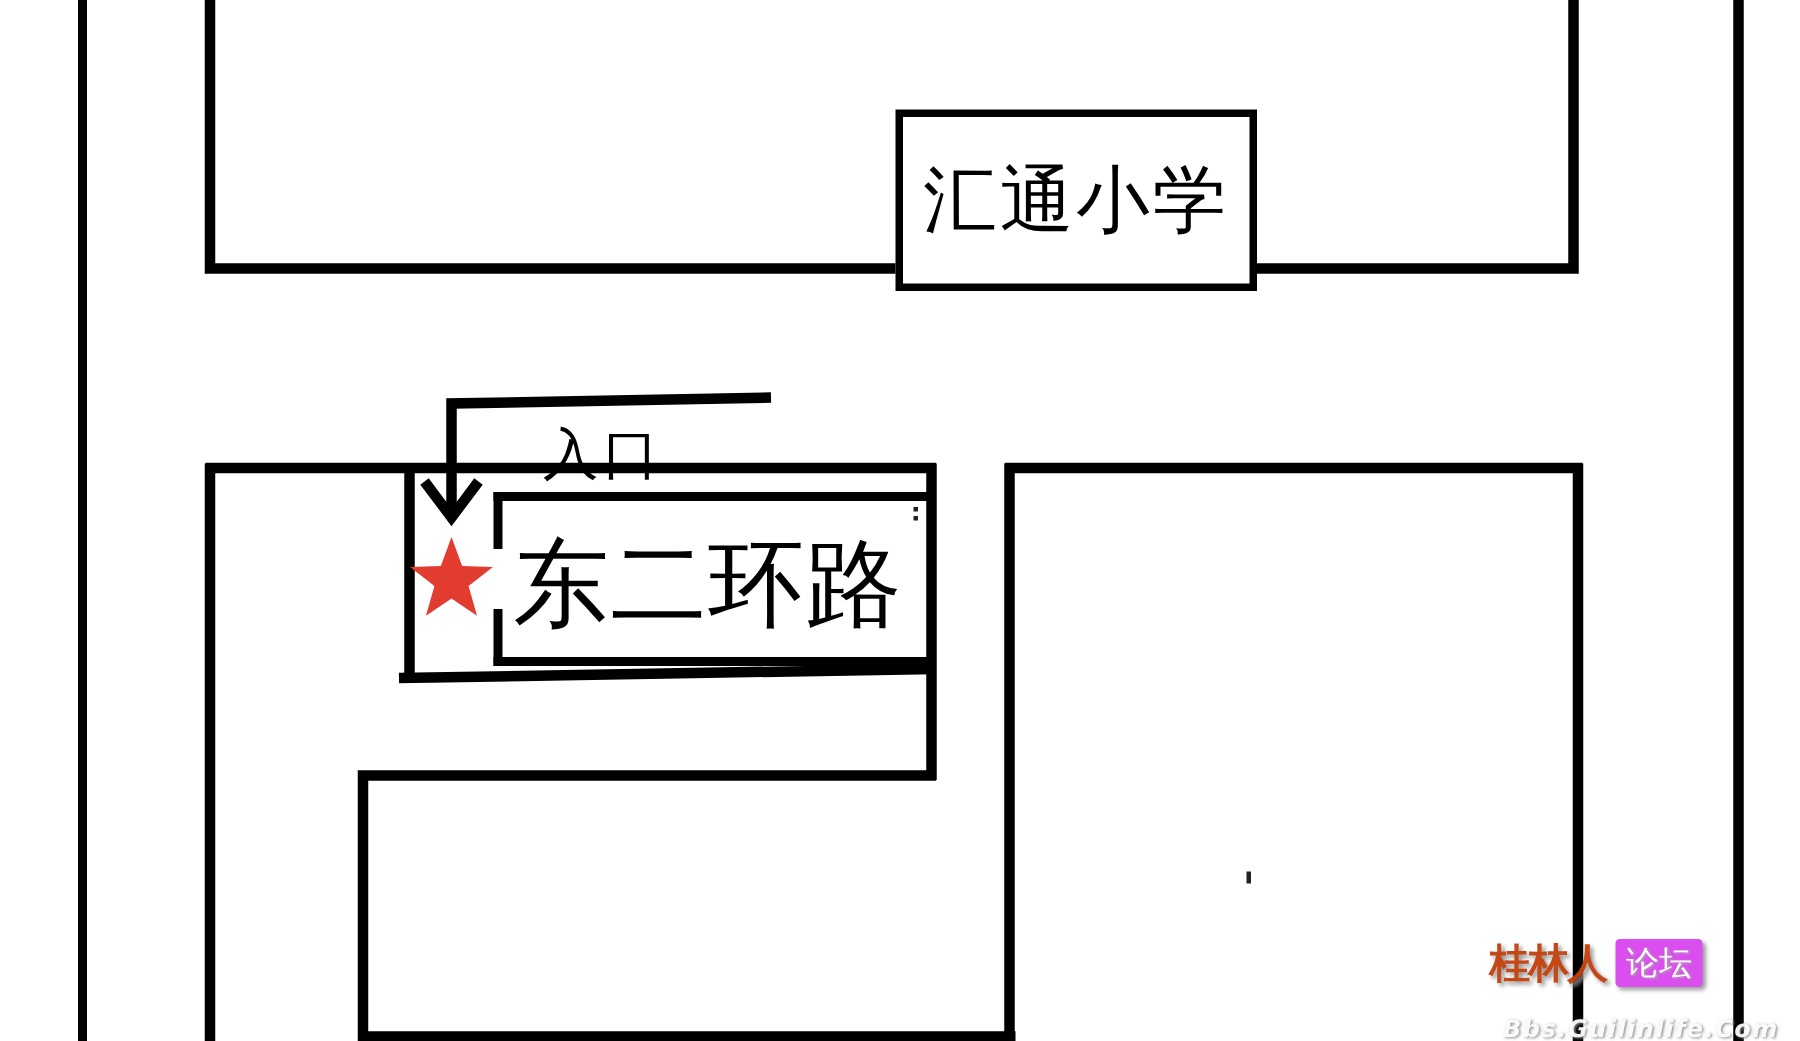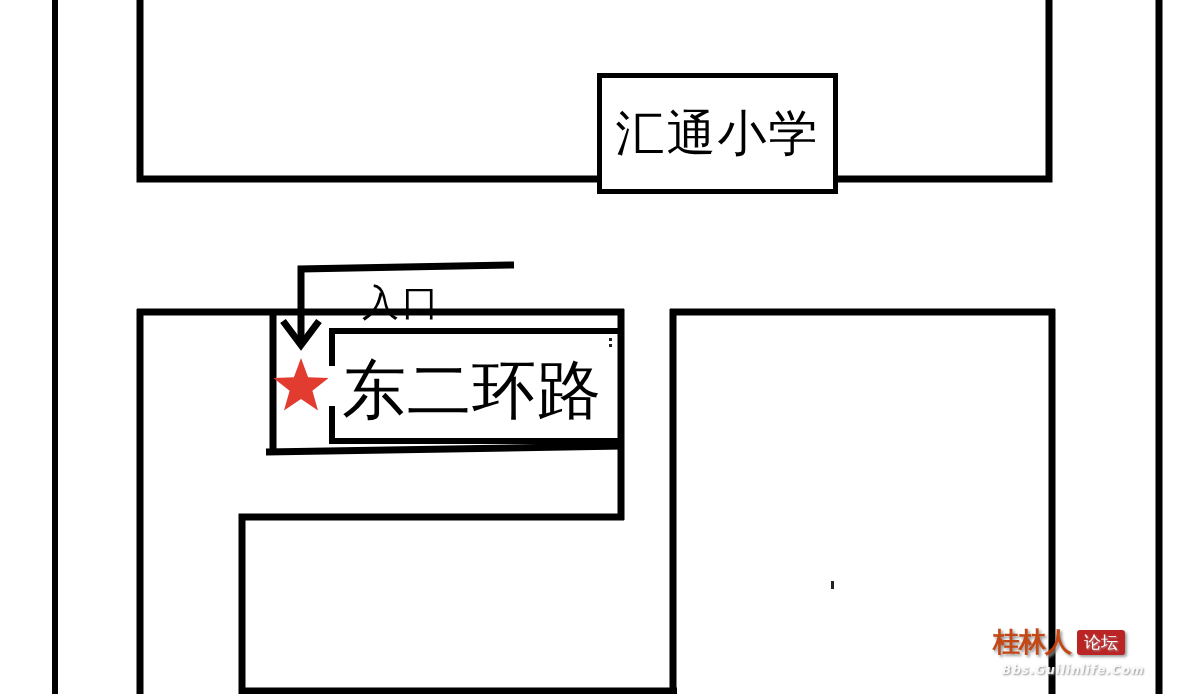--- a/index.html
+++ b/index.html
@@ -23,23 +23,23 @@
   .road-right-label{left:1089px;top:183px;width:40px;font-size:34px;line-height:1.12;}
   .liuhe-label{left:464px;top:214px;font-size:39px;letter-spacing:2px;}
   .entrance-label{left:362px;top:278px;font-size:37px;letter-spacing:3px;}
   .pinming-label{left:342px;top:358px;font-size:64px;letter-spacing:1px;line-height:1;}
   .shengjiu-label{left:244px;top:596px;font-size:52px;letter-spacing:1px;line-height:1;}
   
   .watermark{position:absolute;left:993px;top:624px;width:180px;opacity:.96;}
   .wm-row{display:flex;align-items:center;gap:6px;}
   .wm-brand{font-size:27px;font-weight:bold;color:#c2410c;letter-spacing:-1px;
             text-shadow:2px 2px 3px #8d8d8d;}
-  .wm-badge{font-size:17px;color:#ffffff;background:#b91c1c;padding:1px 7px;border-radius:3px;
+  .wm-badge{font-size:22px;color:#ffffff;background:#d946ef;padding:1px 7px;border-radius:3px;
             box-shadow:2px 2px 3px #999999;text-shadow:1px 1px 2px #a8a8a8;}
-  .wm-url{font-size:12px;font-style:italic;font-weight:bold;color:#fafafa;margin:3px 0 0 9px;
+  .wm-url{font-size:16px;font-style:italic;font-weight:bold;color:#fafafa;margin:16px 0 0 9px;
           text-shadow:1px 1px 2px #8d8d8d;letter-spacing:1px;}
 </style>
 </head>
 <body>
 
 <div id="canvas">
 
   <svg id="map-svg" viewBox="0 0 1200 694" xmlns="http://www.w3.org/2000/svg">
 
     <line x1="55" y1="0" x2="55" y2="694" stroke="#000" stroke-width="6"></line>

